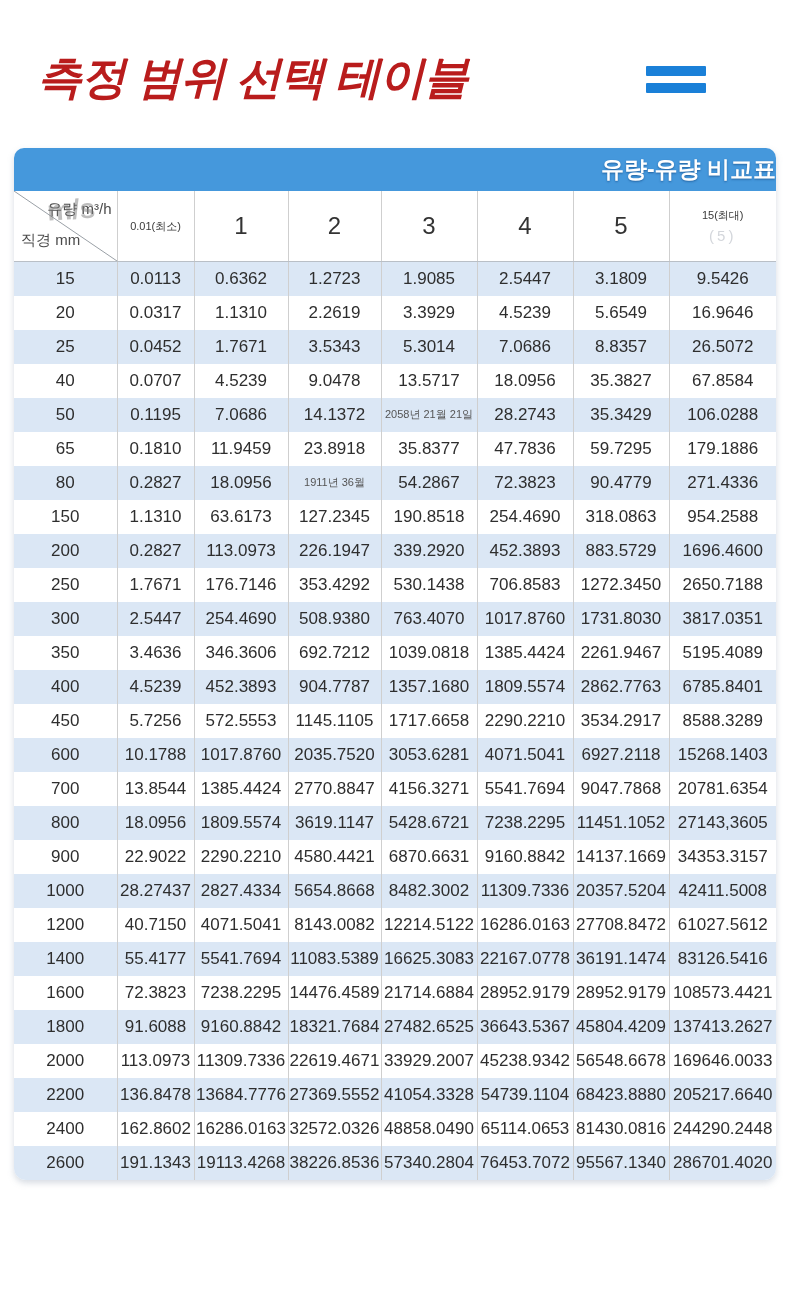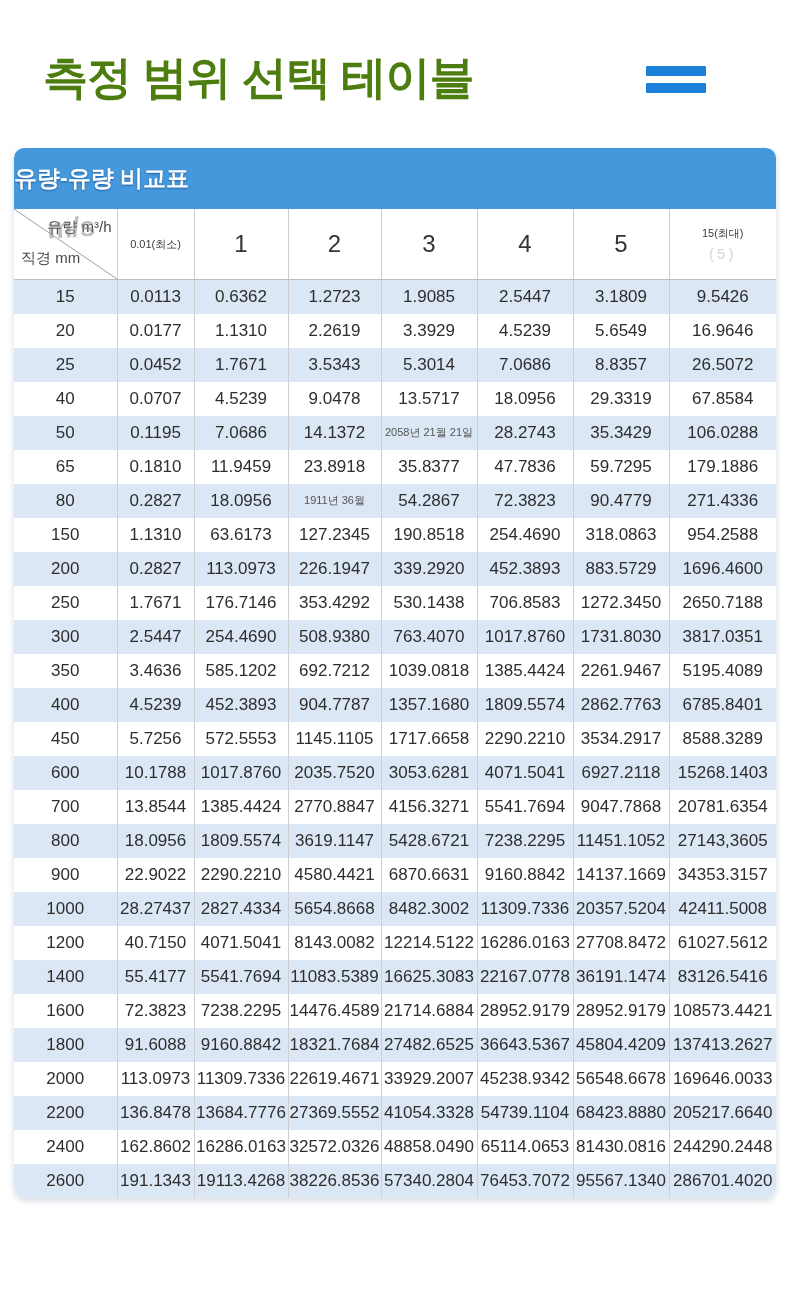--- a/index.html
+++ b/index.html
@@ -4,40 +4,41 @@
 <style>
   html,body{margin:0;padding:0;background:#ffffff;}
   .page{
     position:relative;
     width:790px;height:1300px;
     background:#ffffff;
     font-family:"Liberation Sans","DejaVu Sans",sans-serif;
     overflow:hidden;
   }
   .page-title{
-    position:absolute;left:43px;top:48px;
-    font-size:45px;font-weight:700;color:#4d7c0f;
+    position:absolute;left:37px;top:48px;
+    font-size:45px;font-weight:700;color:#b91c1c;
     letter-spacing:-1px;
+    font-style:italic;
   }
   .menu-icon{
     position:absolute;left:646px;top:66px;width:60px;
     display:flex;flex-direction:column;gap:7px;cursor:pointer;
   }
   .menu-icon .bar{height:10px;width:60px;background:#1a80d8;border-radius:1px;}
 
   .card{
     position:absolute;left:14px;top:148px;width:762px;
     background:#ffffff;
     border-radius:10px 10px 12px 12px;
     box-shadow:0 3px 6px rgba(140,155,175,.35);
     overflow:hidden;
   }
   .card-header{
-    height:61px;background:#4598dc;
-    display:flex;align-items:center;justify-content:flex-start;
+    height:43px;background:#4598dc;
+    display:flex;align-items:center;justify-content:flex-end;
     color:#ffffff;font-size:23px;font-weight:700;
     text-shadow:0 1px 2px rgba(30,90,150,.85);
   }
   table{border-collapse:collapse;width:762px;table-layout:fixed;}
   th,td{text-align:center;vertical-align:middle;padding:0;overflow:hidden;white-space:nowrap;}
   thead th{
     height:70px;background:#ffffff;font-weight:400;
     border-bottom:1px solid #b9bfc6;
   }
   th:not(:first-child),td:not(:first-child){border-left:1px solid #cfcfcf;}
@@ -126,21 +127,21 @@
             <td>0.0113</td>
             <td>0.6362</td>
             <td>1.2723</td>
             <td>1.9085</td>
             <td>2.5447</td>
             <td>3.1809</td>
             <td>9.5426</td>
           </tr>
           <tr>
             <td>20</td>
-            <td>0.0177</td>
+            <td>0.0317</td>
             <td>1.1310</td>
             <td>2.2619</td>
             <td>3.3929</td>
             <td>4.5239</td>
             <td>5.6549</td>
             <td>16.9646</td>
           </tr>
           <tr>
             <td>25</td>
             <td>0.0452</td>
@@ -151,21 +152,21 @@
             <td>8.8357</td>
             <td>26.5072</td>
           </tr>
           <tr>
             <td>40</td>
             <td>0.0707</td>
             <td>4.5239</td>
             <td>9.0478</td>
             <td>13.5717</td>
             <td>18.0956</td>
-            <td>29.3319</td>
+            <td>35.3827</td>
             <td>67.8584</td>
           </tr>
           <tr>
             <td>50</td>
             <td>0.1195</td>
             <td>7.0686</td>
             <td>14.1372</td>
             <td class="date">2058년 21월 21일</td>
             <td>28.2743</td>
             <td>35.3429</td>
@@ -227,21 +228,21 @@
             <td>254.4690</td>
             <td>508.9380</td>
             <td>763.4070</td>
             <td>1017.8760</td>
             <td>1731.8030</td>
             <td>3817.0351</td>
           </tr>
           <tr>
             <td>350</td>
             <td>3.4636</td>
-            <td>585.1202</td>
+            <td>346.3606</td>
             <td>692.7212</td>
             <td>1039.0818</td>
             <td>1385.4424</td>
             <td>2261.9467</td>
             <td>5195.4089</td>
           </tr>
           <tr>
             <td>400</td>
             <td>4.5239</td>
             <td>452.3893</td>

